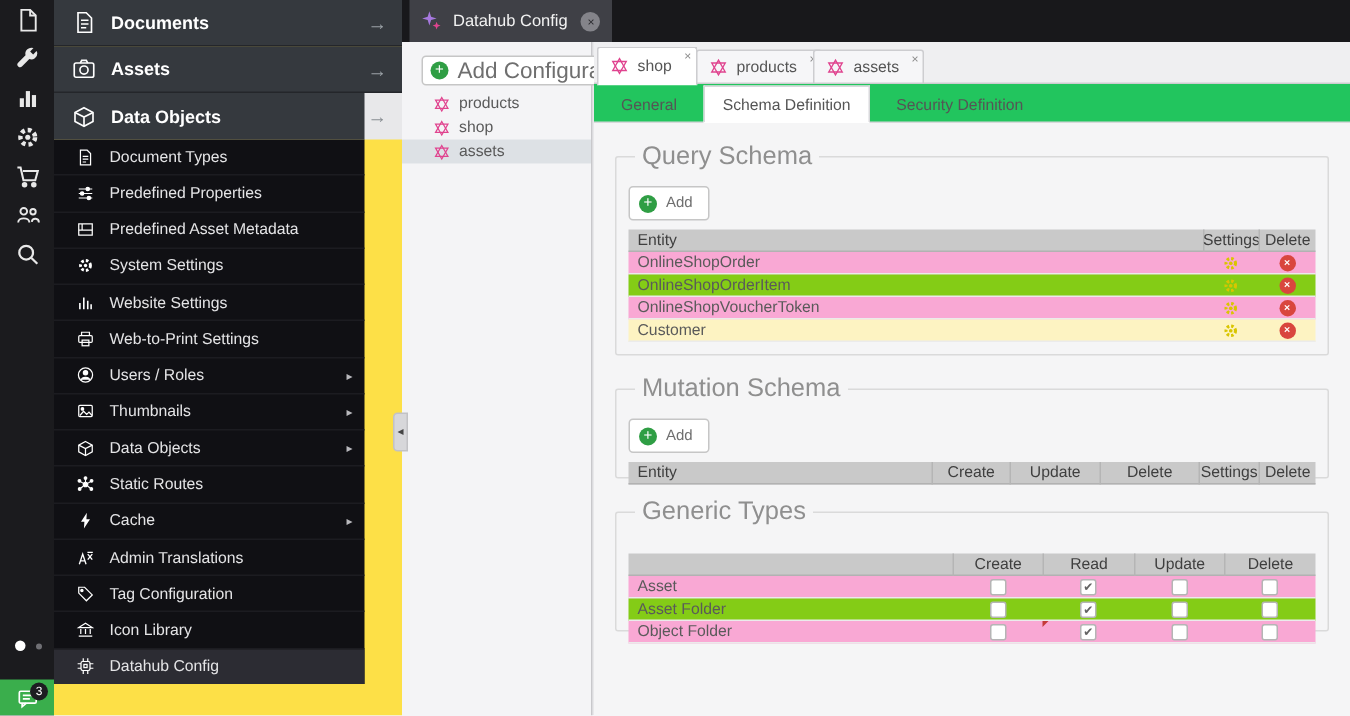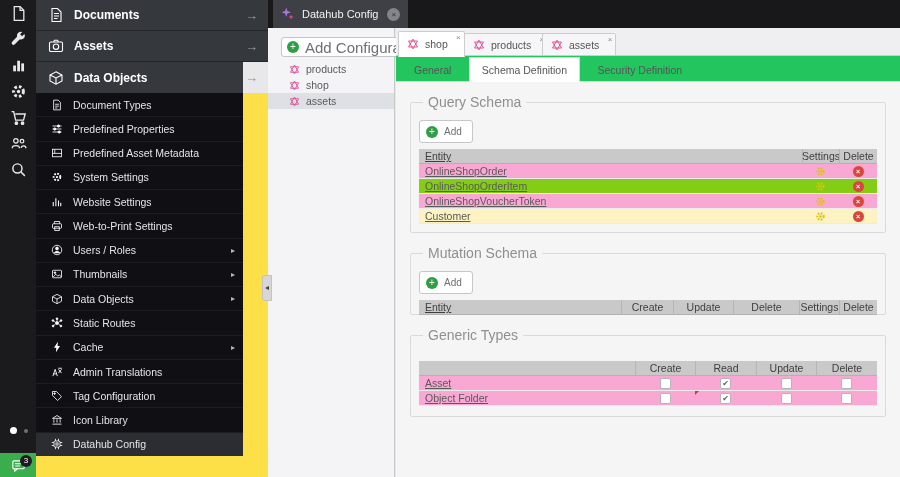--- a/index.html
+++ b/index.html
@@ -64,35 +64,35 @@
   .mtab.active { top:3px; height:26px; background:#fff; border-bottom:1px solid #fff; z-index:2; }
   .mtab svg { width:12px; height:12px; margin-right:6px; }
   .mtab-label { font-size:10.5px; color:#555; }
   .mtab .tab-x { position:absolute; top:1px; right:3px; font-size:8px; color:#8a8a8a; cursor:pointer; }
   #subtabstrip { position:relative; height:26px; background:#22c55e; border-bottom:1px solid #d8d8db; padding-left:5px; }
   .stab { display:inline-block; height:25px; line-height:25px; margin-top:1px; padding:0 12px; font-size:10.5px; color:#555; border:1px solid transparent; cursor:pointer; }
   .stab.active { background:#fff; border-color:#d8d8db; border-bottom-color:#fff; position:relative; z-index:2; margin-bottom:-1px; }
 
   #content { padding:12px 0 0 14px; }
   fieldset { width:474px; border:1px solid #dadada; border-radius:2px; padding:6px 8px 8px 8px; margin-bottom:12px; background:transparent; }
-  legend { font-size:14px; color:#8f8f8f; padding:0 5px; margin-left:4px; }
+  legend { font-size:17px; color:#8f8f8f; padding:0 5px; margin-left:4px; }
   .add-btn { display:inline-flex; align-items:center; height:23px; background:#fff; border:1px solid #c6c6c6; border-radius:3px; padding:0 10px 0 6px; margin:4px 0 6px 0; cursor:pointer; }
   .add-btn .lbl { font-size:10px; color:#6f6f6f; }
 
   .tbl { width:458px; font-size:10.5px; }
   .trow { display:flex; height:15px; align-items:center; border-bottom:1px solid #ebebeb; background:#f9a8d4; }
   .trow.alt { background:#84cc16; }
   .trow.hl { background:#fdf3c2; }
   .thead { background:#c9c9c9; border-bottom:1px solid #b2b2b2; color:#3f3f3f; }
   .thead .c { border-left:1px solid #b5b5b5; }
   .thead .c:first-child { border-left:none; }
   .c { height:15px; display:flex; align-items:center; justify-content:center; position:relative; }
   .c.lft { justify-content:flex-start; padding-left:6px; color:#5a5a5a; }
   .thead .c.lft { color:#3f3f3f; }
-  .c.grow { flex:1;text-decoration:underline; }
+  .c.grow { flex:1; }
   .w37{width:37px;} .w38{width:38px;} .w52{width:52px;} .w60{width:60px;} .w61{width:61px;} .w66{width:66px;} .w40{width:40px;}
   .gear-ic svg { width:11px; height:11px; display:block; }
   .del-ic { width:11px; height:11px; border-radius:50%; background:#d9463e; color:#fff; font-size:7px; line-height:11px; text-align:center; font-weight:bold; cursor:pointer; }
   .cb { width:11px; height:11px; border:1px solid #b5b5b5; border-radius:2px; background:#fff; font-size:8px; line-height:9px; text-align:center; color:#636363; cursor:pointer; }
   .cb.checked::after { content:"✔"; }
   .c.dirty::before { content:""; position:absolute; left:0; top:0; border-style:solid; border-width:4px 4px 0 0; border-color:#c43a3a transparent transparent transparent; }
 </style>
 </head>
 <body>
 
@@ -489,20 +489,35 @@
             <div class="c w61">
                 <span class="cb checked"></span>
               </div>
             <div class="c w60">
                 <span class="cb"></span>
               </div>
             <div class="c w61">
                 <span class="cb"></span>
               </div>
           </div>
+          <div class="trow alt">
+            <div class="c lft grow">Asset Folder</div>
+            <div class="c w60">
+                <span class="cb"></span>
+              </div>
+            <div class="c w61">
+                <span class="cb checked"></span>
+              </div>
+            <div class="c w60">
+                <span class="cb"></span>
+              </div>
+            <div class="c w61">
+                <span class="cb"></span>
+              </div>
+          </div>
           <div class="trow">
             <div class="c lft grow">Object Folder</div>
             <div class="c w60">
                 <span class="cb"></span>
               </div>
             <div class="c w61 dirty">
                 <span class="cb checked"></span>
               </div>
             <div class="c w60">
                 <span class="cb"></span>

